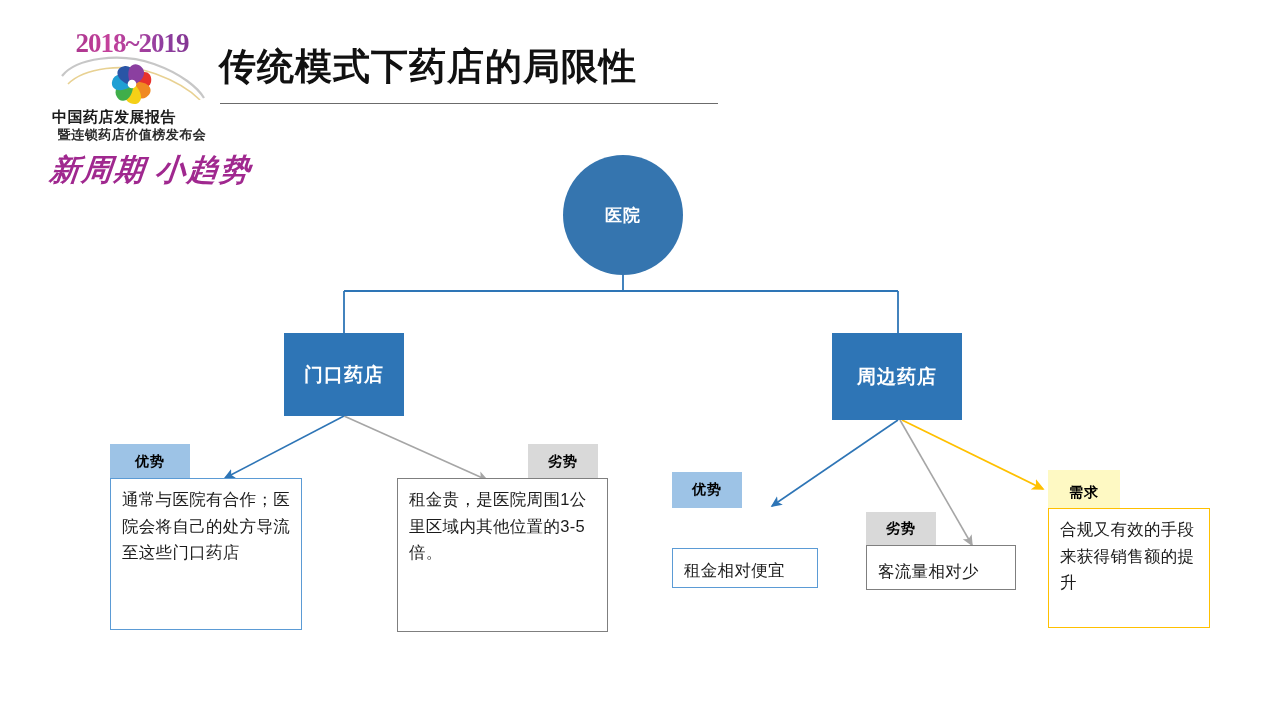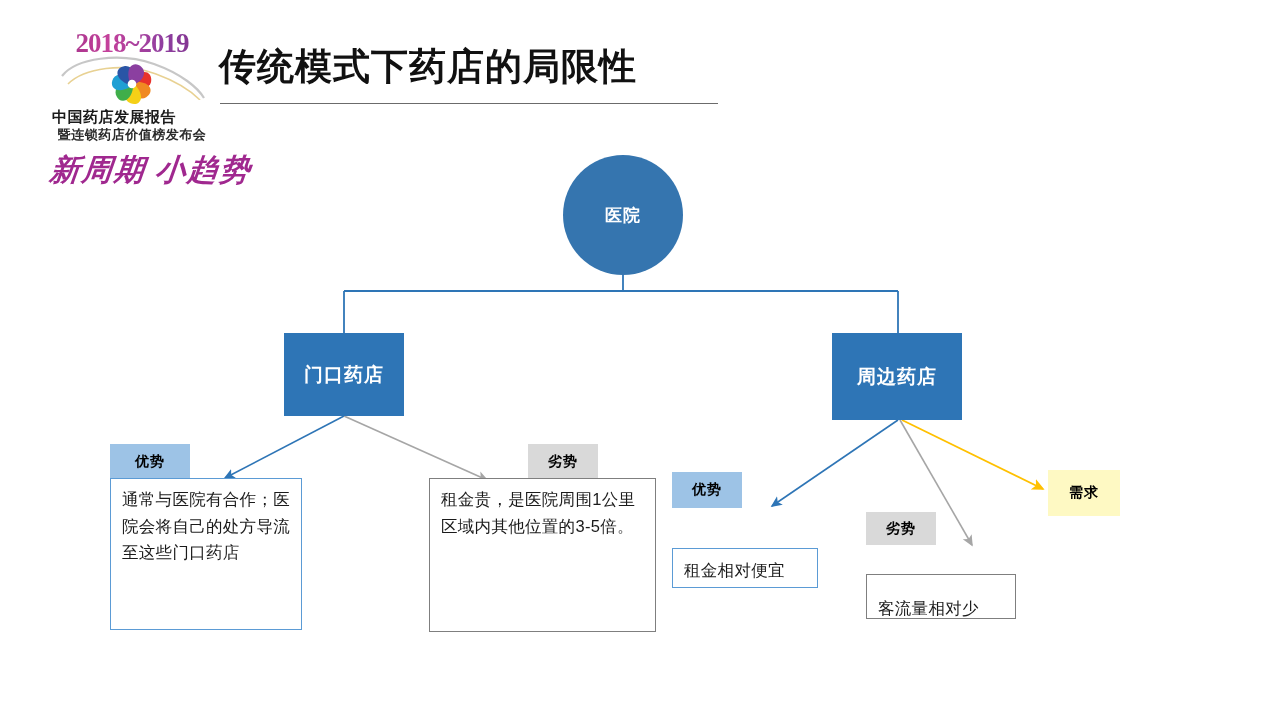--- a/index.html
+++ b/index.html
@@ -181,31 +181,31 @@
   }
 
   
   #callout-adv-1 { left: 110px; top: 444px; width: 200px; height: 190px; }
   #callout-adv-1 .tag  { width: 80px; height: 35px; background: #9DC3E6; }
   #callout-adv-1 .body { left: 0; top: 34px; width: 192px; height: 152px; border: 1px solid #5B9BD5; }
 
   
   #callout-dis-1 { left: 397px; top: 444px; width: 210px; height: 190px; }
   #callout-dis-1 .tag  { left: 131px; width: 70px; height: 35px; background: #D9D9D9; }
-  #callout-dis-1 .body { left: 0; top: 34px; width: 227px; height: 154px; border: 1px solid #7F7F7F; margin-left: 32px; }
+  #callout-dis-1 .body { left: 0; top: 34px; width: 211px; height: 154px; border: 1px solid #7F7F7F; }
 
   
   #callout-adv-2 { left: 672px; top: 472px; width: 150px; height: 80px; }
   #callout-adv-2 .tag  { width: 70px; height: 36px; background: #9DC3E6; }
   #callout-adv-2 .body { left: 0; top: 36px; width: 146px; height: 40px; border: 1px solid #5B9BD5; padding-top: 8px; margin-top: 40px; }
 
   
   #callout-dis-2 { left: 866px; top: 512px; width: 155px; height: 80px; }
   #callout-dis-2 .tag  { width: 70px; height: 33px; background: #D9D9D9; }
-  #callout-dis-2 .body { left: 0; top: 33px; width: 150px; height: 45px; border: 1px solid #7F7F7F; padding-top: 20px; margin-top: 29px; }
+  #callout-dis-2 .body { left: 0; top: 33px; width: 150px; height: 45px; border: 1px solid #7F7F7F; padding-top: 12px; }
 
   
   #callout-need { left: 1048px; top: 470px; width: 170px; height: 165px; }
   #callout-need .tag  { width: 72px; height: 46px; background: #fef9c3; }
   #callout-need .body { left: 0; top: 38px; width: 162px; height: 120px; border: 1px solid #FFC000; }
 </style>
 </head>
 <body>
 
 <div id="slide">
@@ -301,15 +301,16 @@
     <div class="body">租金相对便宜</div>
   </div>
 
   <div class="callout" id="callout-dis-2">
     <div class="tag">劣势</div>
     <div class="body">客流量相对少</div>
   </div>
 
   <div class="callout" id="callout-need">
     <div class="tag">需求</div>
+    <div class="body">合规又有效的手段来获得销售额的提升</div>
   </div>
 
 </div>
 
 </body></html>

